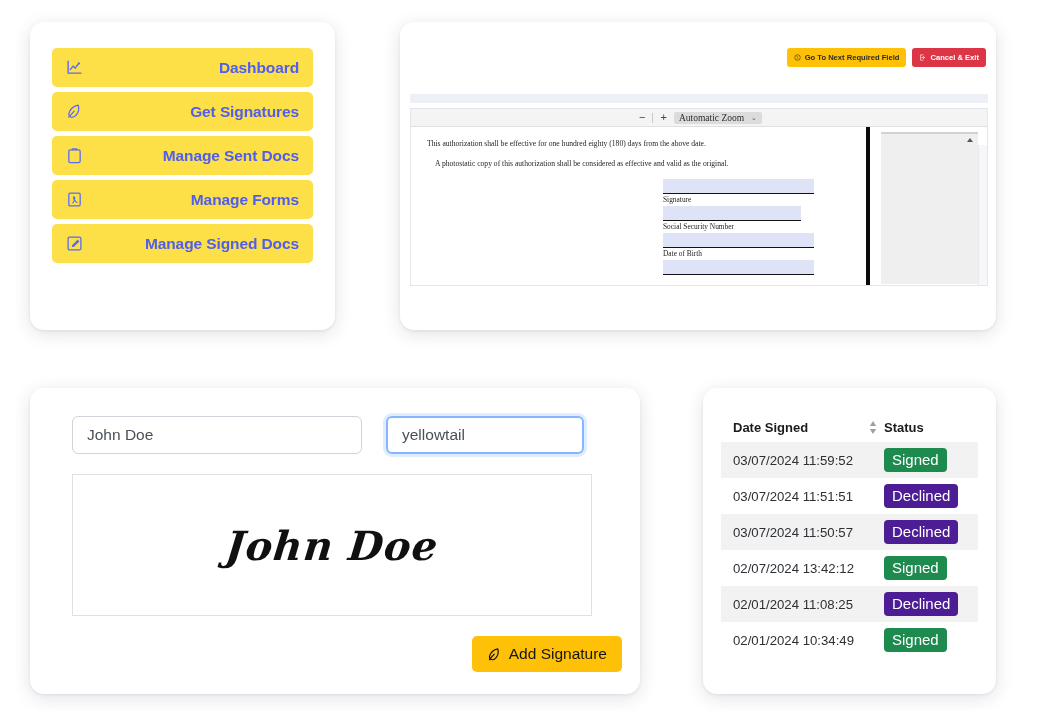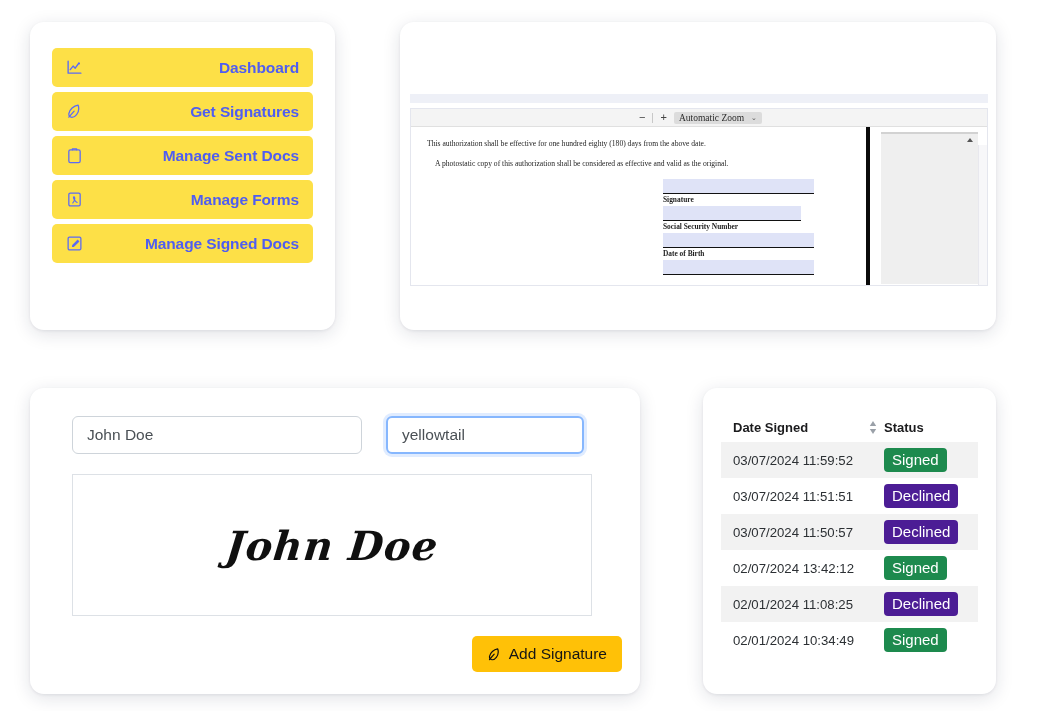--- a/index.html
+++ b/index.html
@@ -95,21 +95,21 @@
   }
   .pdf-para {
     position: absolute;
     font-size: 7.6px;
     white-space: nowrap;
     color: #1d1d1d;
   }
   #pdf-para-1 { left: 16px; top: 12px; }
   #pdf-para-2 { left: 24px; top: 32px; }
 
-  .ff-group { position: absolute; left: 252px; font-weight: bold; }
+  .ff-group { position: absolute; left: 252px; }
   .ff-box {
     width: 151px; height: 15px;
     background: #dfe3f7;
     border-bottom: 1.2px solid #111;
   }
   .ff-box.short { width: 138px; }
   .ff-label { font-size: 7.4px; color: #1d1d1d; margin-top: 1px; margin-bottom: 2px; }
 
   .pdf-caret-bar {
     position: absolute; left: 455px; top: 0; width: 4px; height: 158px;
@@ -258,20 +258,41 @@
           </svg>
         </span>
         <span class="nav-label">Manage Signed Docs</span>
       </div>
 
     </div>
   </div>
 
   <div class="card" id="pdf-card">
 
+    <div class="pdf-topbar">
+      <button class="btn-req">
+        <span>
+          <svg viewBox="0 0 24 24" fill="none" stroke="#3a3a1a" stroke-width="2.2">
+            <circle cx="12" cy="12" r="9.5"></circle>
+              <path d="M10 8l4 4-4 4" stroke-linecap="round" stroke-linejoin="round"></path>
+          </svg>
+        </span>
+        <span>Go To Next Required Field</span>
+      </button>
+      <button class="btn-cancel">
+        <span>
+          <svg viewBox="0 0 24 24" fill="none" stroke="#ffffff" stroke-width="2.2" stroke-linecap="round" stroke-linejoin="round">
+            <path d="M14 3H5v18h9"></path>
+              <path d="M18 12H9"></path>
+              <path d="M15 8l4 4-4 4"></path>
+          </svg>
+        </span>
+        <span>Cancel &amp; Exit</span>
+      </button>
+    </div>
 
     <div class="pdf-greybar"></div>
 
     <div class="pdf-frame">
 
       <div class="pdf-toolbar">
         <span class="zoom-btn">−</span>
         <span class="zoom-div"></span>
         <span class="zoom-btn">+</span>
         <span class="zoom-select">

